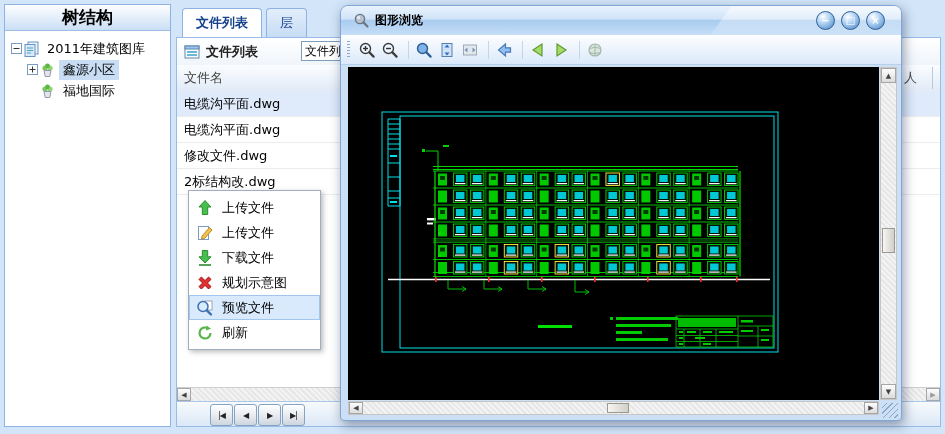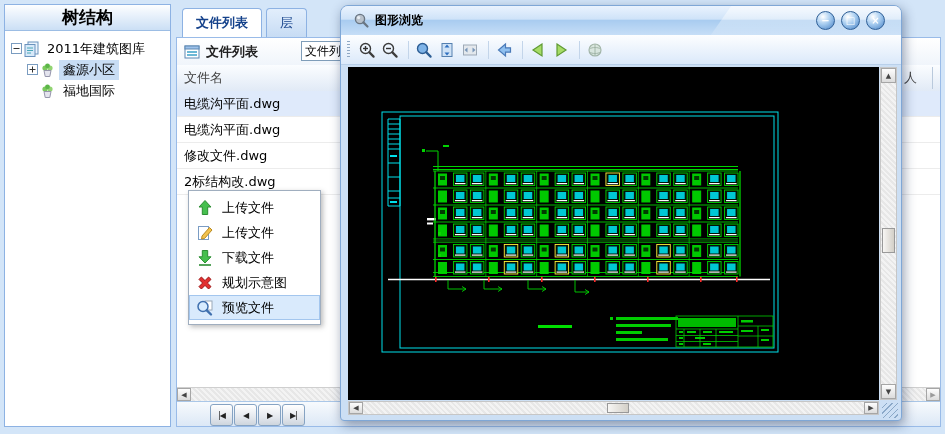--- a/index.html
+++ b/index.html
@@ -233,20 +233,29 @@
   </div>
   <div class="mitem hl">
     <span class="micon">
       <svg width="18" height="18">
           <rect x="9" y="2" width="7" height="9" fill="#fff" stroke="#9aa8b8"></rect>
           <circle cx="7" cy="7.5" r="5" fill="#d8ecff" stroke="#3f6fae" stroke-width="1.5"></circle>
           <line x1="10.8" y1="11.3" x2="15" y2="15.5" stroke="#3f6fae" stroke-width="2.4" stroke-linecap="round"></line>
         </svg>
     </span>
     <span>预览文件</span>
+  </div>
+  <div class="mitem">
+    <span class="micon">
+      <svg width="18" height="18">
+          <path d="M14.5 9 a5.5 5.5 0 1 1 -2.2 -4.4" fill="none" stroke="#58b548" stroke-width="2.2"></path>
+          <path d="M10.5 1.5 L15 4.8 L10 6.6 Z" fill="#58b548"></path>
+        </svg>
+    </span>
+    <span>刷新</span>
   </div>
 </div>
 
 <div id="modal" class="abs">
   <div id="mtitle">
     <div class="gloss"></div>
     <span class="ticon">
       <svg width="17" height="17">
           <circle cx="7" cy="7" r="4.6" fill="#b9c2cc" stroke="#6a7683" stroke-width="1.4"></circle>
           <circle cx="5.6" cy="5.6" r="1.6" fill="#e7edf3"></circle>

